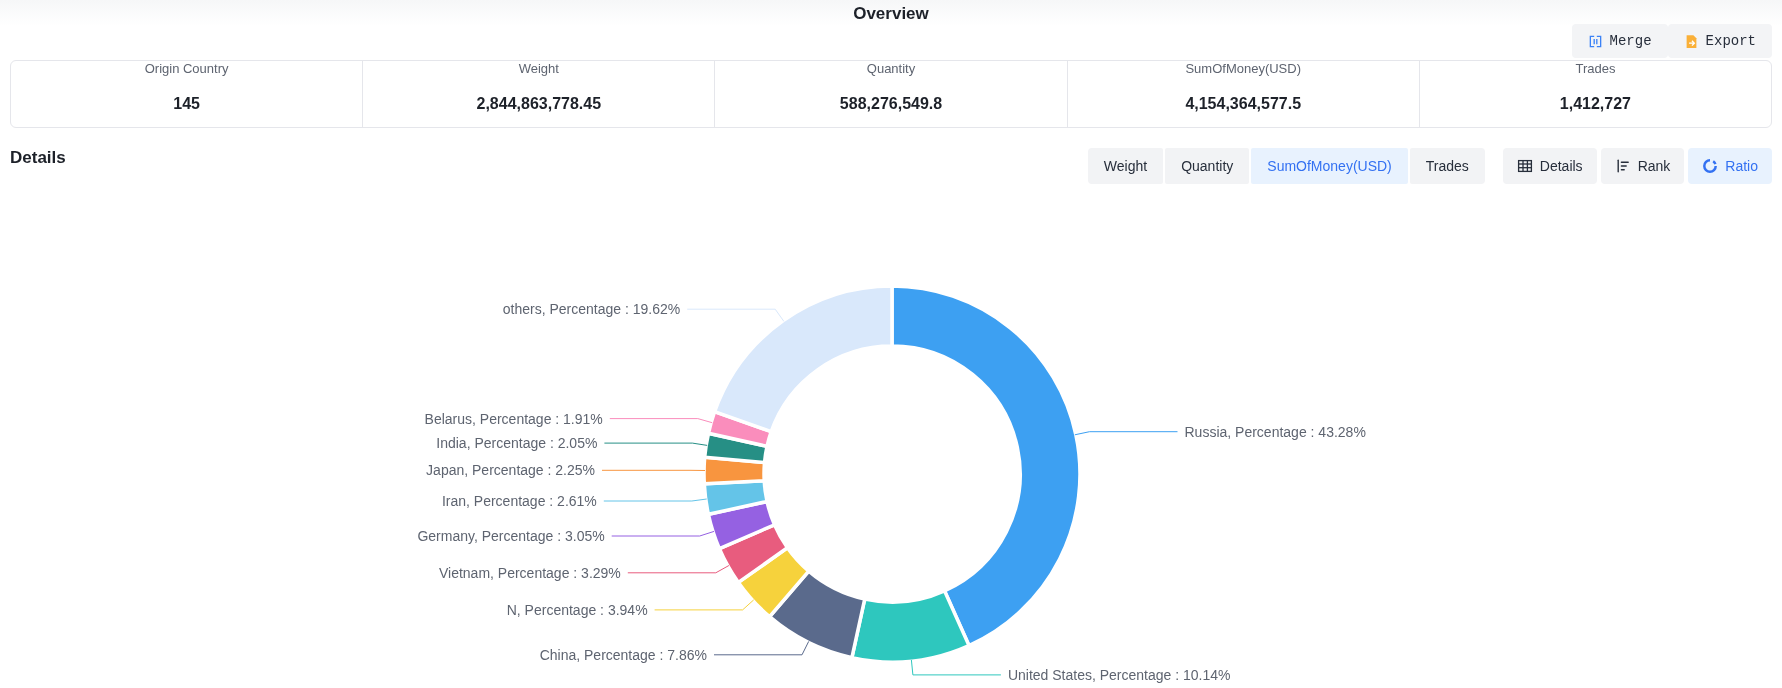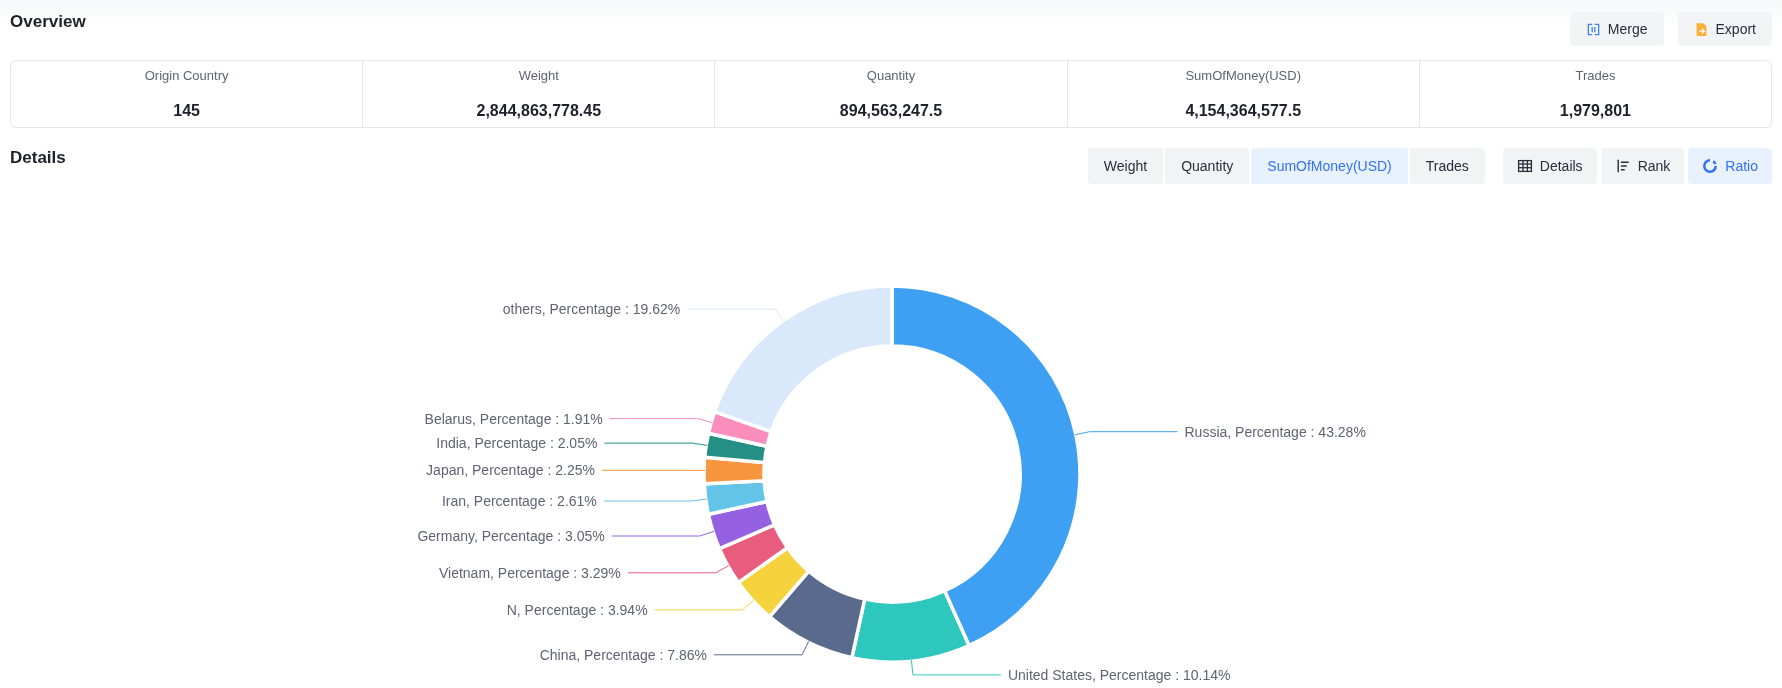--- a/index.html
+++ b/index.html
@@ -2,34 +2,34 @@
 <html><head>
 <meta charset="utf-8">
 <style>
   html,body{margin:0;padding:0;}
   body{
     width:1782px;height:688px;position:relative;overflow:hidden;
     background:linear-gradient(#f6f7f8,#ffffff 26px);
     font-family:"Liberation Sans","DejaVu Sans",sans-serif;
     color:#1d2129;
   }
-  .page-header{position:absolute;left:10px;right:10px;top:12px;height:40px;display:flex;}
+  .page-header{position:absolute;left:10px;right:10px;top:4px;height:40px;display:flex;align-items:center;flex-direction:column;}
   .page-title{font-size:17px;font-weight:700;color:#1d2129;}
-  .header-actions{margin-left:auto;display:flex;gap:14px;}
+  .header-actions{margin-left:auto;display:flex;font-family:Liberation Mono, monospace;}
   .hbtn{
     display:flex;align-items:center;gap:7px;height:34px;padding:0 16px;
     background:#f3f4f6;border:none;border-radius:4px;font-size:14px;color:#272e3b;
     font-family:inherit;cursor:pointer;
   }
   .stats-card{
     position:absolute;left:10px;right:10px;top:60px;height:66px;
     background:#fff;border:1px solid #e5e6eb;border-radius:6px;
     display:flex;align-items:stretch;
   }
-  .stat-col{flex:1;display:flex;flex-direction:column;align-items:center;justify-content:center;gap:5px;}
+  .stat-col{flex:1;display:flex;flex-direction:column;align-items:center;gap:5px;}
   .stat-col + .stat-col{border-left:1px solid #e5e6eb;}
   .stat-label{font-size:13px;color:#5e6470;}
   .stat-value{font-size:16px;font-weight:700;color:#1d2129;margin-top:14px;}
   .details-row{position:absolute;left:10px;right:10px;top:148px;height:38px;display:flex;align-items:flex-start;}
   .details-title{font-size:17px;font-weight:700;color:#1d2129;}
   .details-controls{margin-left:auto;display:flex;align-items:center;gap:18px;}
   .tab-group{display:flex;gap:2px;background:transparent;}
   .metric-tab{
     height:36px;display:flex;align-items:center;padding:0 16px;background:#f2f3f5;
     font-size:14px;color:#272e3b;border:none;border-radius:2px;cursor:pointer;font-family:inherit;
@@ -84,29 +84,29 @@
     <div class="stat-col">
       <div class="stat-label">Origin Country</div>
       <div class="stat-value">145</div>
     </div>
     <div class="stat-col">
       <div class="stat-label">Weight</div>
       <div class="stat-value">2,844,863,778.45</div>
     </div>
     <div class="stat-col">
       <div class="stat-label">Quantity</div>
-      <div class="stat-value">894,563,247.5</div>
+      <div class="stat-value">588,276,549.8</div>
     </div>
     <div class="stat-col">
       <div class="stat-label">SumOfMoney(USD)</div>
       <div class="stat-value">4,154,364,577.5</div>
     </div>
     <div class="stat-col">
       <div class="stat-label">Trades</div>
-      <div class="stat-value">1,979,801</div>
+      <div class="stat-value">1,412,727</div>
     </div>
   </div>
 
 <div class="details-row">
   <div class="details-title">Details</div>
   <div class="details-controls">
     <div class="tab-group">
         <button class="metric-tab">Weight</button>
         <button class="metric-tab">Quantity</button>
         <button class="metric-tab active">SumOfMoney(USD)</button>

